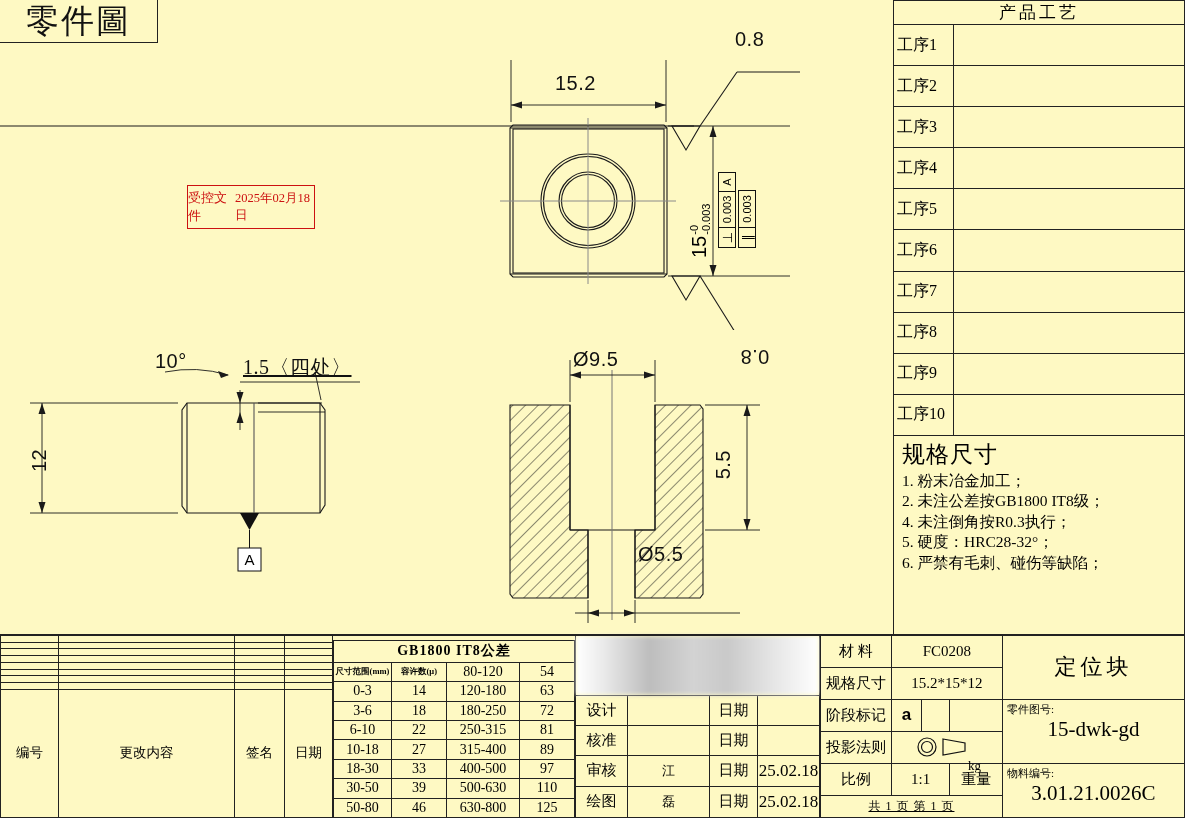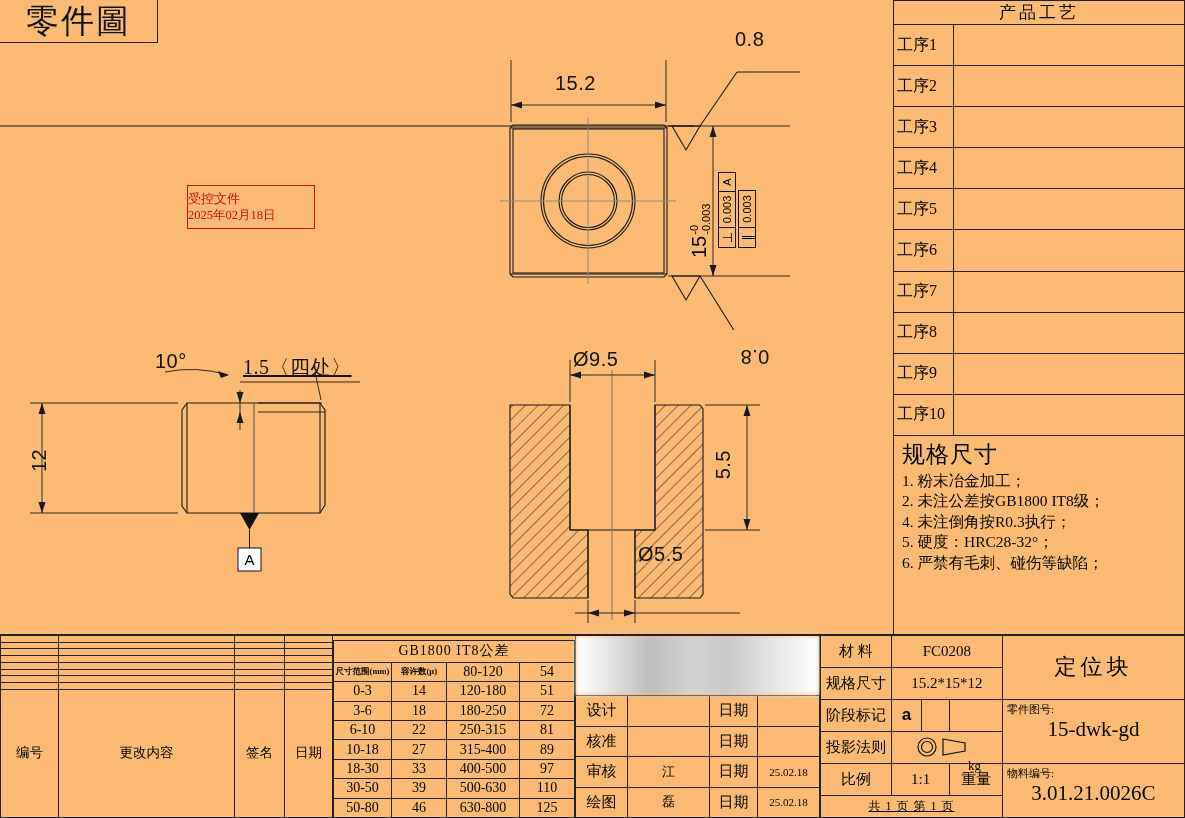--- a/index.html
+++ b/index.html
@@ -5,21 +5,21 @@
   * { box-sizing: border-box; }
   html, body {
     margin: 0; padding: 0;
     background: #ffffff;
     font-family: "Liberation Serif", "DejaVu Serif", serif;
   }
   #sheet {
     position: relative;
     width: 1185px;
     height: 818px;
-    background: #fdba74;
+    background: #fef9c3;
     overflow: hidden;
   }
   .abs { position: absolute; }
   .ln { position: absolute; background: #1a1a1a; }
   .hln { height: 1px; }
 
   
   #title-box {
     left: 0; top: 0; width: 158px; height: 43px;
     border: 1.5px solid #222;
@@ -28,22 +28,22 @@
   }
   #title-box .t {
     font-size: 33px; letter-spacing: 2px; color: #111;
     font-family: "Liberation Serif", serif;
   }
 
   
   #stamp {
     left: 187px; top: 185px; width: 128px; height: 44px;
     border: 1.4px solid #cc1111; color: #cc1111;
-    display: flex; flex-direction: column;
-    justify-content: center;
+    display: flex; flex-direction: row;
+    align-items: center; justify-content: center;
     font-size: 13px; line-height: 1.35;
   }
   #stamp .s2 { font-size: 12.5px; }
 
   
   .dim { position: absolute; font-size: 20px; color: #111; white-space: nowrap;
          font-family: "Liberation Sans", sans-serif; letter-spacing: 0.5px; }
   .rot90 { transform-origin: 0 0; transform: rotate(-90deg); }
   .rot180 { transform-origin: center; transform: rotate(180deg); }
   .cn { font-family: "Liberation Serif", serif; }
@@ -71,31 +71,31 @@
   
   #bottom { left: 0; top: 635px; width: 1185px; height: 183px; }
 
   #rev-table { left: 0; top: 0; width: 333px; height: 183px; }
   #rev-table table { width: 100%; height: 100%; padding-left: 32px; }
   #rev-table td { font-size: 13.5px; text-align: center; }
 
   #gb-table { left: 333px; top: 5px; width: 242px; height: 178px; }
   #gb-table table { width: 100%; height: 100%; }
   #gb-table td { font-size: 14px; text-align: center; }
-  #gb-table .cap { font-size: 14px; letter-spacing: 1px; }
+  #gb-table .cap { font-size: 14px; letter-spacing: 1px; font-weight: bold; }
   #gb-table .hd { font-size: 8.5px; font-weight: bold; }
 
   #sign-table { left: 575px; top: 0; width: 245px; height: 183px; border-radius: 15px; }
   #sign-table table { width: 100%; height: 100%; }
   #sign-table td { font-size: 15px; text-align: center; }
   #sign-table .blur {
     background: linear-gradient(90deg,#fff 0%,#e8e8e8 12%,#bdbdbd 30%,#d3d3d3 48%,#c9c9c9 62%,#e4e4e4 80%,#fff 100%);
     filter: blur(2px);
   }
-  #sign-table .dt { font-size: 11px; }
+  #sign-table .dt { font-size: 17px; }
   #sign-table .sig { font-size: 13px; font-family: "Liberation Serif", serif; }
 
   #info-table { left: 820px; top: 0; width: 365px; height: 183px; }
   #info-table table { width: 100%; height: 100%; }
   #info-table td { font-size: 15px; text-align: center; }
   #info-table .partname { font-size: 22px; letter-spacing: 4px; }
   #info-table .smalllbl { font-size: 11px; text-align: left; padding-left: 4px; }
   #info-table .bignum { font-size: 21px; }
   #info-table .pg { font-size: 12px; letter-spacing: 1px; }
   #info-table .stage { font-size: 17px; font-weight: bold; font-family: "Liberation Sans", sans-serif; }
@@ -448,21 +448,21 @@
         <tr>
           <td class="hd" style="width:58px;">尺寸范围(mm)</td>
           <td class="hd" style="width:55px;">容许数(μ)</td>
           <td style="width:73px;">80-120</td>
           <td>54</td>
         </tr>
         <tr>
               <td>0-3</td>
               <td>14</td>
               <td>120-180</td>
-              <td>51</td>
+              <td>63</td>
             </tr>
         <tr>
               <td>3-6</td>
               <td>18</td>
               <td>180-250</td>
               <td>72</td>
             </tr>
         <tr>
               <td>6-10</td>
               <td>22</td>

